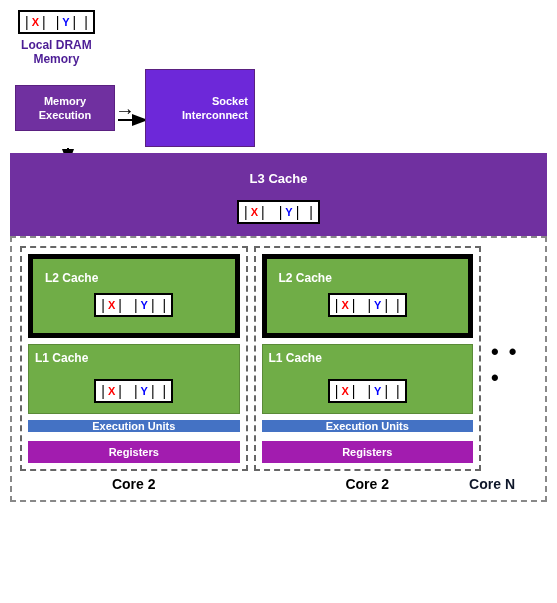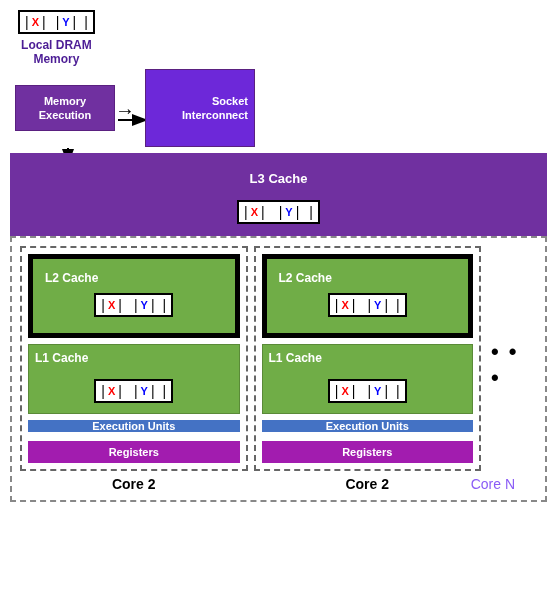--- a/index.html
+++ b/index.html
@@ -219,22 +219,22 @@
       font-size: 24px;
       font-weight: bold;
       color: black;
       padding: 0 4px;
       flex: 0 0 auto;
       width: 50px;
     }
 
     .core-n-label {
       font-size: 14px;
-      font-weight: normal;
-      color: #8b5cf6;
+      font-weight: bold;
+      color: #0f172a;
       text-align: center;
       margin-top: 5px;
     }
 
     
     .arrows-overlay {
       position: absolute;
       top: 0;
       left: 0;
       width: 557px;

